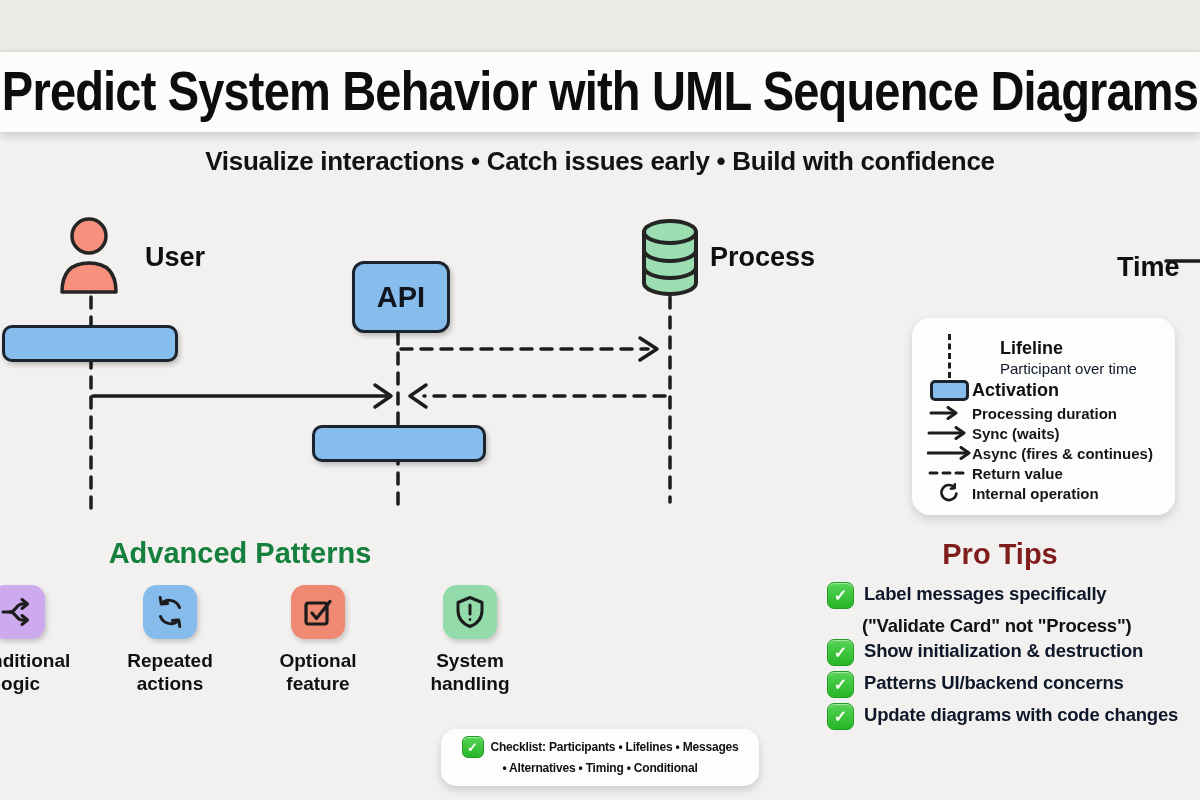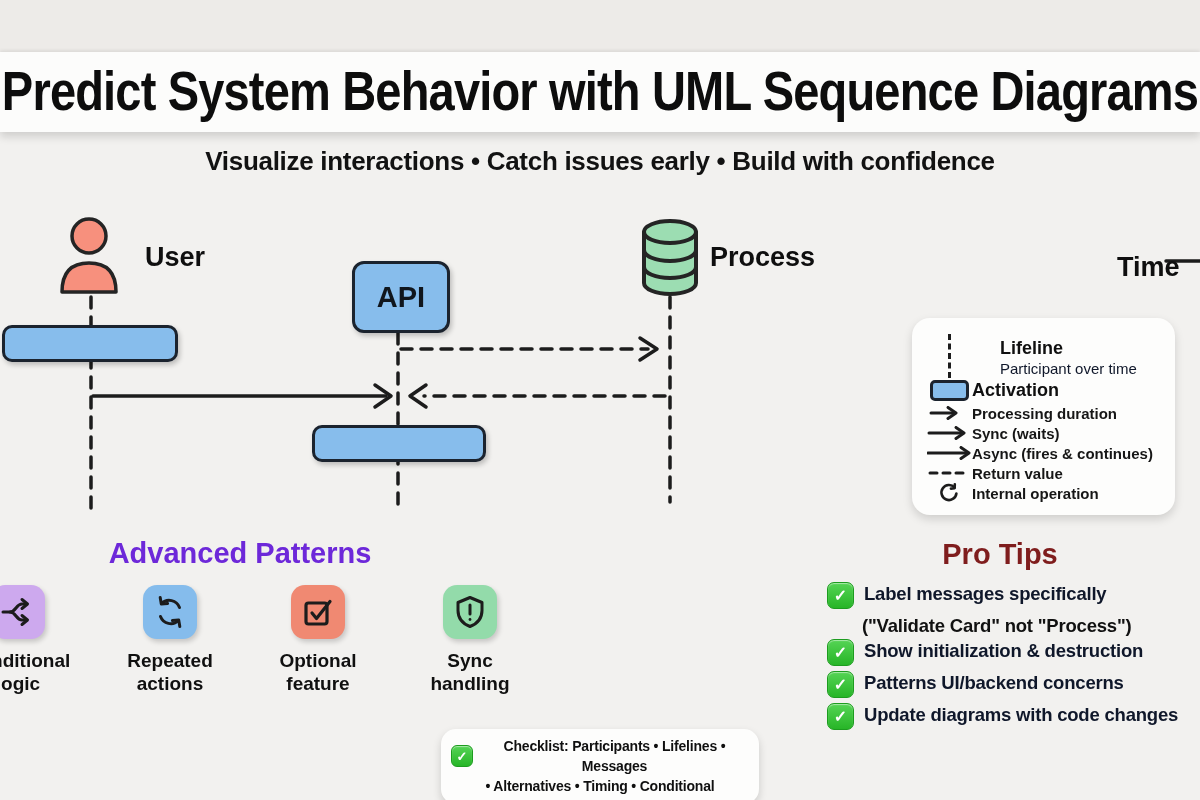--- a/index.html
+++ b/index.html
@@ -34,21 +34,21 @@
   .lg-row{display:flex;align-items:center;height:20px;}
   .lg-row-life{display:flex;align-items:flex-end;height:47px;gap:28px;}
   .lg-ic{width:46px;display:flex;justify-content:center;align-items:center;flex:none;}
   .dash-v{height:44px;width:0;border-left:3.5px dashed #1c1c1c;margin-top:2px;}
   .act-swatch{width:33px;height:15px;background:#87bdec;border:3px solid #1b232e;border-radius:5px;}
   .lg-title{font-size:18px;font-weight:800;color:#101010;line-height:21px;}
   .lg-sub{font-size:15px;font-weight:500;color:#0f172a;line-height:19px;}
   .lg-label{font-size:15px;font-weight:600;color:#161616;}
   .lg-row-act{height:25px;}
   
-  .adv-heading{left:95px;top:537px;width:290px;text-align:center;font-size:29px;font-weight:800;color:#6d28d9;}
+  .adv-heading{left:95px;top:537px;width:290px;text-align:center;font-size:29px;font-weight:800;color:#15803d;}
   .pattern{top:585px;width:140px;text-align:center;}
   .pat-icon{width:54px;height:54px;border-radius:14px;margin:0 auto;display:flex;align-items:center;
     justify-content:center;box-shadow:2px 3px 5px rgba(0,0,0,.18);}
   .pat-label{margin-top:10px;font-size:19px;font-weight:800;line-height:23px;color:#101010;}
   .pc-purple{background:#cda9ee;}
   .pc-blue{background:#85bcec;}
   .pc-salmon{background:#f08972;}
   .pc-green{background:#93dbaa;}
   
   .pro-heading{left:860px;top:538px;width:280px;text-align:center;font-size:29px;font-weight:800;color:#7f1d1d;}
@@ -58,21 +58,21 @@
   .tip-text2{font-size:18.5px;font-weight:700;line-height:25px;color:#111;padding-left:35px;letter-spacing:-.2px;}
   .check{width:25px;height:25px;flex:none;margin-right:10px;margin-top:1px;border-radius:7px;
     background:linear-gradient(180deg,#55d455 0%,#27b527 100%);border:1px solid #1d9c1f;
     display:flex;align-items:center;justify-content:center;color:#fff;font-size:16px;font-weight:900;
     box-shadow:inset 0 1px 1px rgba(255,255,255,.5);}
   .check-sm{width:20px;height:20px;font-size:13px;border-radius:6px;margin-right:7px;margin-top:0;}
   
   .pill{left:441px;top:729px;width:318px;background:#fdfdfc;border-radius:15px;
     box-shadow:0 4px 9px rgba(0,0,0,.16);box-sizing:border-box;padding:7px 10px 8px 10px;}
   .pill-line1{display:flex;align-items:center;justify-content:center;}
-  .pill-text{font-size:14px;font-weight:800;line-height:20px;color:#101010;letter-spacing:-.2px;text-align:center;}
+  .pill-text{font-size:12px;font-weight:800;line-height:20px;color:#101010;letter-spacing:-.2px;}
   .pill-line2{text-align:center;}
   svg{display:block;}
 </style>
 </head>
 <body>
 
 <div class="abs top-strip"></div>
 <div class="abs banner"></div>
 <div class="abs title">Predict System Behavior with UML Sequence Diagrams</div>
 <div class="abs subtitle">Visualize interactions • Catch issues early • Build with confidence</div>
@@ -227,21 +227,21 @@
 
 <div class="abs pattern" style="left:400px;">
   <div class="pat-icon pc-green">
     <svg width="36" height="36" viewBox="0 0 36 36" fill="none" stroke="#1c1c1c" stroke-width="3" stroke-linecap="round" stroke-linejoin="round">
       <path d="M18 3.5 L30 8.5 V16.5 C30 25.5 24.5 30 18 32.5 C11.5 30 6 25.5 6 16.5 V8.5 Z"></path>
       <line x1="18" y1="11" x2="18" y2="20"></line>
       <circle cx="18" cy="25.5" r="1.4" fill="#1c1c1c" stroke="none"></circle>
     </svg>
   </div>
   <div class="pat-label">
-    <div>Sync</div>
+    <div>System</div>
     <div>handling</div>
   </div>
 </div>
 
 <div class="abs pro-heading">Pro Tips</div>
 <div class="abs tips">
   <div class="tip-row">
     <span class="check">✓</span>
     <span class="tip-text">Label messages specifically</span>
   </div>

